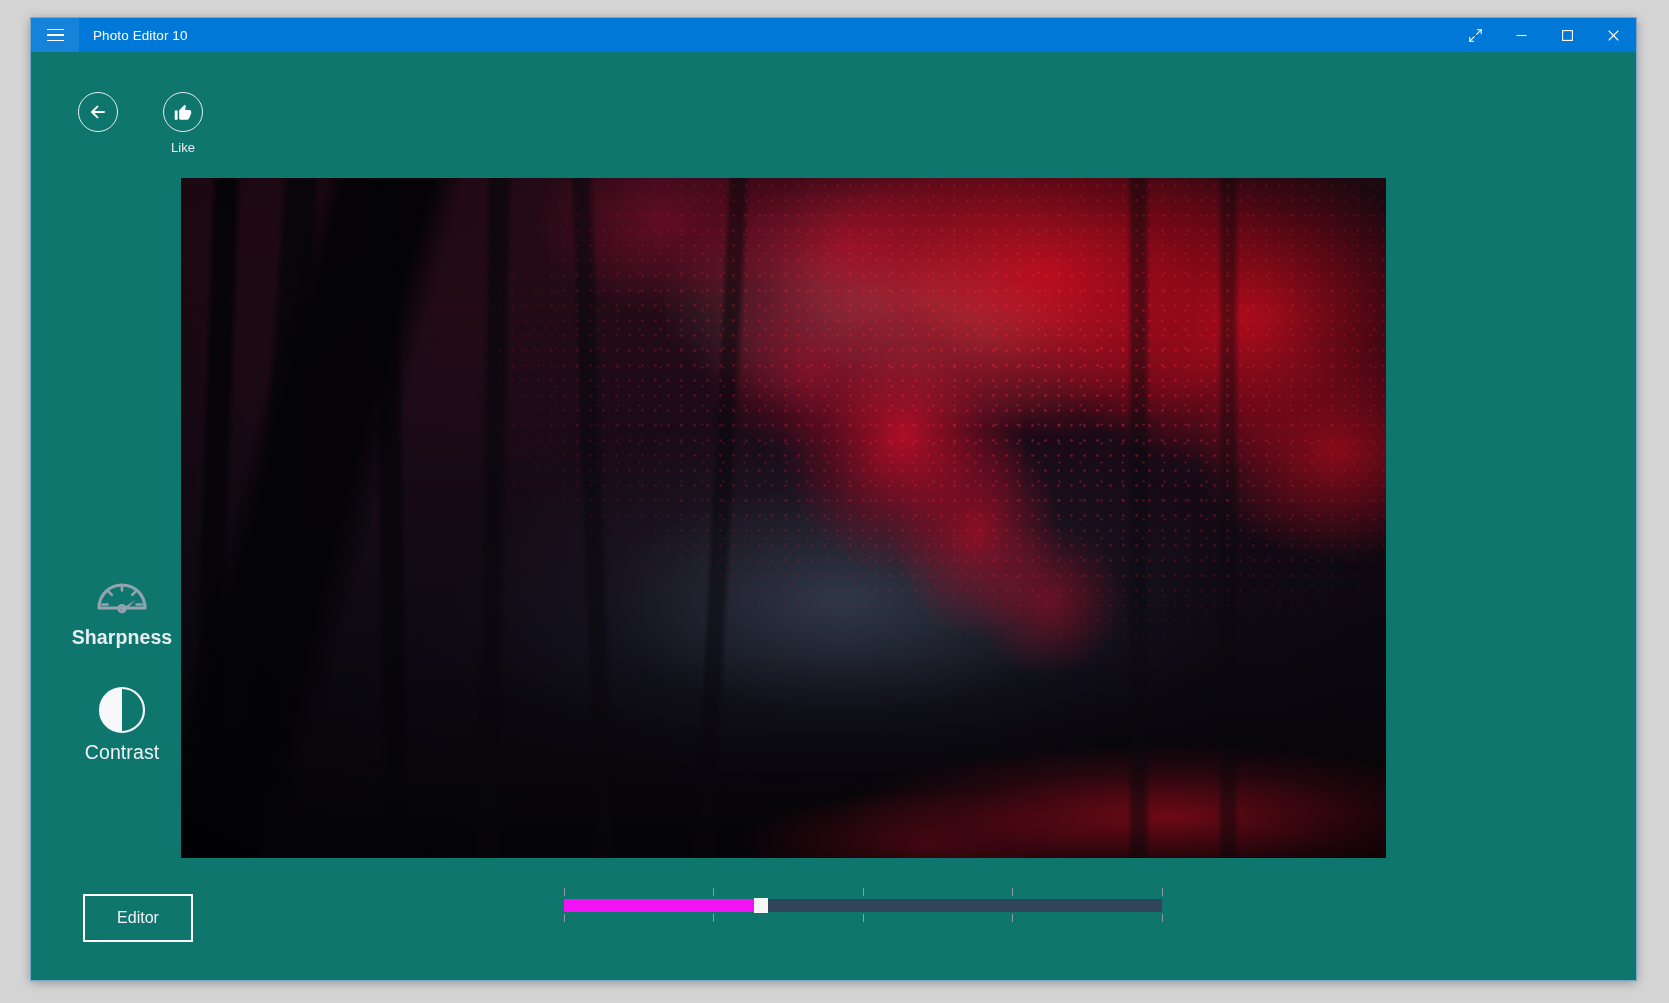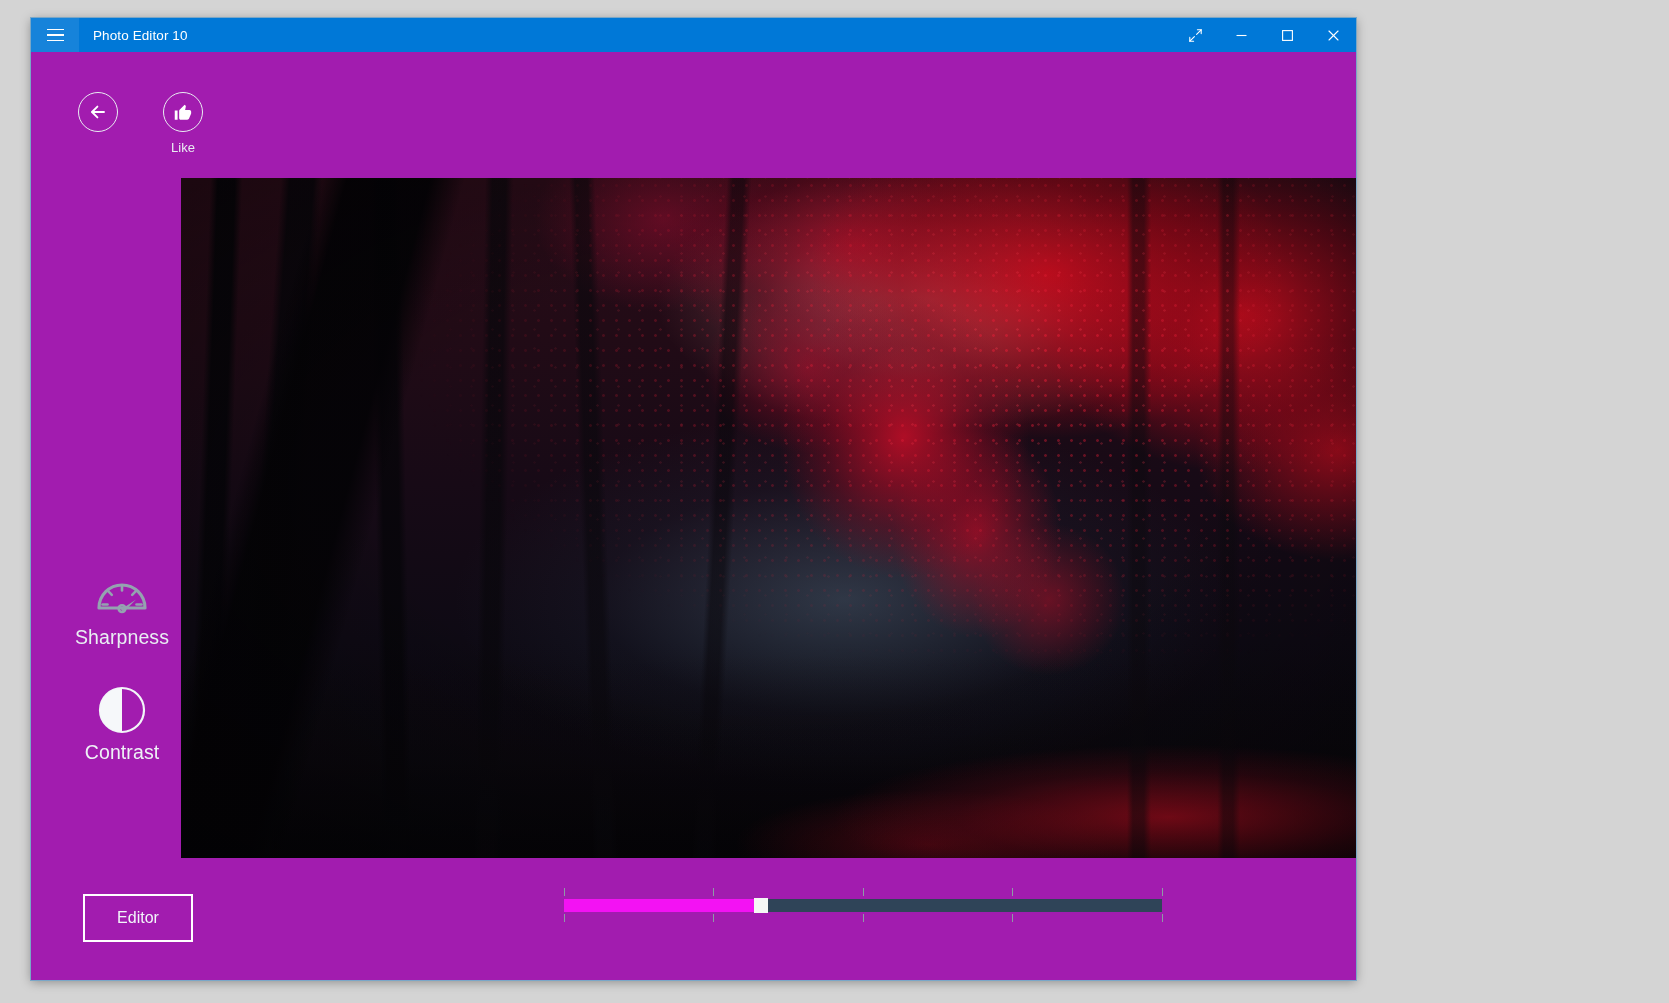--- a/index.html
+++ b/index.html
@@ -17,21 +17,21 @@
     position: absolute;
     inset: 0;
     background: #d4d4d4;
   }
 
   
   #app-window {
     position: absolute;
     left: 31px;
     top: 18px;
-    width: 1325px;
+    width: 1605px;
     height: 962px;
     background: #061426;
     box-shadow: 0 0 0 1px #7aa7c7, 0 2px 10px rgba(0,0,0,0.35);
     overflow: hidden;
   }
 
   
   #titlebar {
     position: relative;
     height: 34px;
@@ -84,21 +84,21 @@
     align-items: center;
     justify-content: center;
     cursor: pointer;
   }
   #window-controls svg { display: block; }
 
   
   #app-body {
     position: relative;
     height: 928px;
-    background: #a21caf;
+    background: #0f766e;
   }
 
   
   #command-bar {
     position: absolute;
     left: 0;
     top: 0;
     height: 110px;
     width: 100%;
   }
@@ -156,21 +156,21 @@
     justify-content: center;
   }
   .tool-label {
     margin-top: 3px;
     color: #eef2f6;
     font-size: 19.5px;
     font-weight: 300;
     letter-spacing: 0.1px;
     white-space: nowrap;
   }
-  .tool-item.dim .tool-label { color: #e9eef3; }
+  .tool-item.dim .tool-label { color: #e9eef3; font-weight: bold; }
 
   #tool-auto-enhance { top: 207px; }
   #tool-brightness   { top: 300px; }
   #tool-sharpness    { top: 405px; }
   #tool-contrast     { top: 520px; }
 
   
   #apply-button {
     position: absolute;
     left: 52px;

